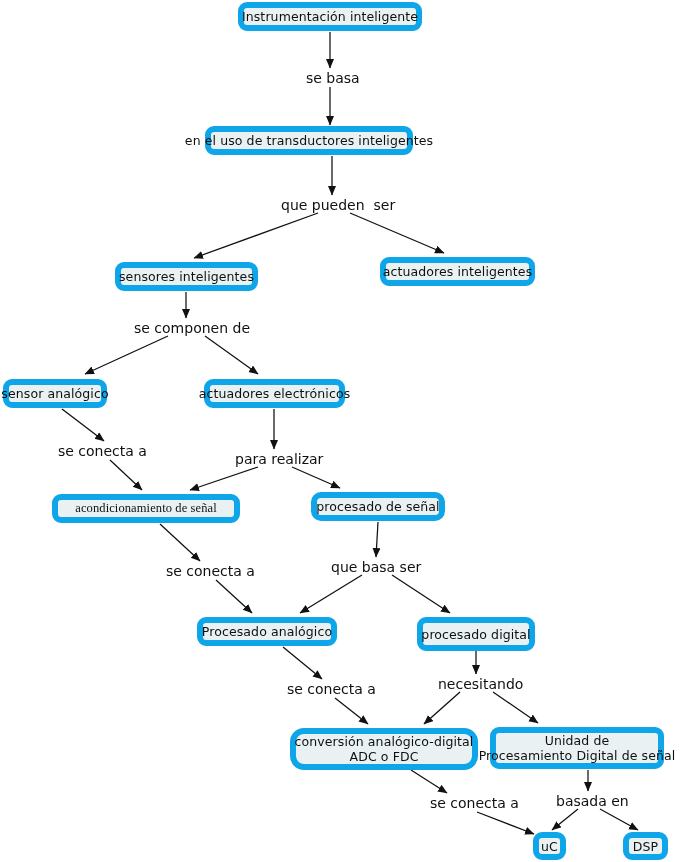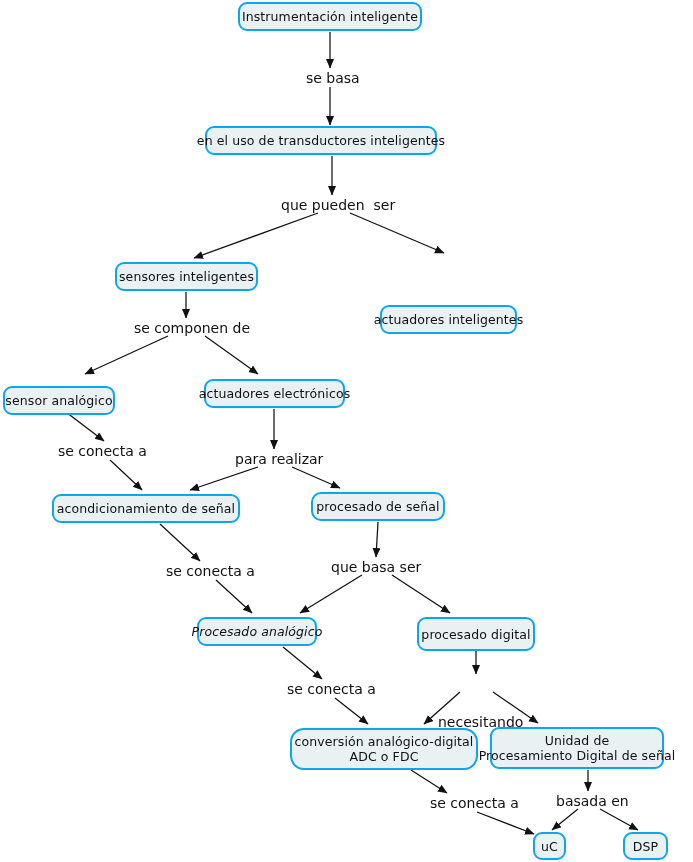--- a/index.html
+++ b/index.html
@@ -22,21 +22,21 @@
     position: absolute;
     left: 0;
     top: 0;
     width: 693px;
     height: 862px;
   }
   .node {
     position: absolute;
     box-sizing: border-box;
     background: #e9f1f3;
-    border: 2px solid #0ea5e9;
+    border: 6px solid #0ea5e9;
     border-radius: 9px;
     display: flex;
     align-items: center;
     justify-content: center;
     text-align: center;
     color: #101010;
     font-size: 12.5px;
     line-height: 15px;
     letter-spacing: 0.1px;
     white-space: pre;
@@ -87,42 +87,42 @@
         <line x1="493" y1="692" x2="538" y2="723" stroke="#111111" stroke-width="1.25" marker-end="url(#arrowhead)"></line>
         <line x1="411" y1="770" x2="447" y2="793" stroke="#111111" stroke-width="1.25" marker-end="url(#arrowhead)"></line>
         <line x1="477" y1="812" x2="534" y2="834" stroke="#111111" stroke-width="1.25" marker-end="url(#arrowhead)"></line>
         <line x1="588" y1="770" x2="588" y2="791" stroke="#111111" stroke-width="1.25" marker-end="url(#arrowhead)"></line>
         <line x1="578" y1="809" x2="552" y2="830" stroke="#111111" stroke-width="1.25" marker-end="url(#arrowhead)"></line>
         <line x1="600" y1="809" x2="638" y2="830" stroke="#111111" stroke-width="1.25" marker-end="url(#arrowhead)"></line>
       </g>
   </svg>
   <div id="nodes-group">
       <div class="node" style="left: 238px; top: 2px; width: 184px; height: 29px;"><span>Instrumentación inteligente</span></div>
-      <div class="node" style="left: 205px; top: 126px; width: 232px; height: 29px;"><span>en el uso de transductores inteligentes</span></div>
+      <div class="node" style="left: 205px; top: 126px; width: 208px; height: 29px;"><span>en el uso de transductores inteligentes</span></div>
       <div class="node" style="left: 115px; top: 262px; width: 143px; height: 29px;"><span>sensores inteligentes</span></div>
-      <div class="node" style="left: 380px; top: 257px; width: 137px; height: 29px; margin-top: 48px;"><span>actuadores inteligentes</span></div>
-      <div class="node" style="left: 3px; top: 379px; width: 112px; height: 29px; margin-top: 7px;"><span>sensor analógico</span></div>
+      <div class="node" style="left: 380px; top: 257px; width: 155px; height: 29px;"><span>actuadores inteligentes</span></div>
+      <div class="node" style="left: 3px; top: 379px; width: 104px; height: 29px;"><span>sensor analógico</span></div>
       <div class="node" style="left: 204px; top: 379px; width: 141px; height: 29px;"><span>actuadores electrónicos</span></div>
-      <div class="node" style="left: 52px; top: 494px; width: 188px; height: 29px;"><span>acondicionamiento de señal</span></div>
+      <div class="node" style="left: 52px; top: 494px; width: 188px; height: 29px; font-family: Liberation Serif, serif;"><span>acondicionamiento de señal</span></div>
       <div class="node" style="left: 311px; top: 492px; width: 134px; height: 29px; border-radius: 10px;"><span>procesado de señal</span></div>
-      <div class="node" style="left: 197px; top: 617px; width: 120px; height: 29px; font-style: italic;"><span>Procesado analógico</span></div>
+      <div class="node" style="left: 197px; top: 617px; width: 140px; height: 29px;"><span>Procesado analógico</span></div>
       <div class="node" style="left: 417px; top: 617px; width: 118px; height: 34px;"><span>procesado digital</span></div>
       <div class="node" style="left: 290px; top: 728px; width: 188px; height: 42px; border-radius: 14px;"><span>conversión analógico-digital
 ADC o FDC</span></div>
       <div class="node" style="left: 490px; top: 727px; width: 174px; height: 42px;"><span>Unidad de
 Procesamiento Digital de señal</span></div>
       <div class="node" style="left: 533px; top: 832px; width: 33px; height: 28px;"><span>uC</span></div>
       <div class="node" style="left: 623px; top: 832px; width: 45px; height: 28px;"><span>DSP</span></div>
     </div>
   <div id="labels-group">
       <div class="edge-label" style="left: 306px; top: 71px;">se basa</div>
       <div class="edge-label" style="left: 281px; top: 198px;">que pueden  ser</div>
       <div class="edge-label" style="left: 134px; top: 321px;">se componen de</div>
       <div class="edge-label" style="left: 58px; top: 444px;">se conecta a</div>
       <div class="edge-label" style="left: 235px; top: 452px;">para realizar</div>
       <div class="edge-label" style="left: 166px; top: 564px;">se conecta a</div>
       <div class="edge-label" style="left: 331px; top: 560px;">que basa ser</div>
       <div class="edge-label" style="left: 287px; top: 682px;">se conecta a</div>
-      <div class="edge-label" style="left: 438px; top: 715px;">necesitando</div>
+      <div class="edge-label" style="left: 438px; top: 677px;">necesitando</div>
       <div class="edge-label" style="left: 430px; top: 796px;">se conecta a</div>
       <div class="edge-label" style="left: 556px; top: 794px;">basada en</div>
     </div>
 </div>
 
 </body></html>

